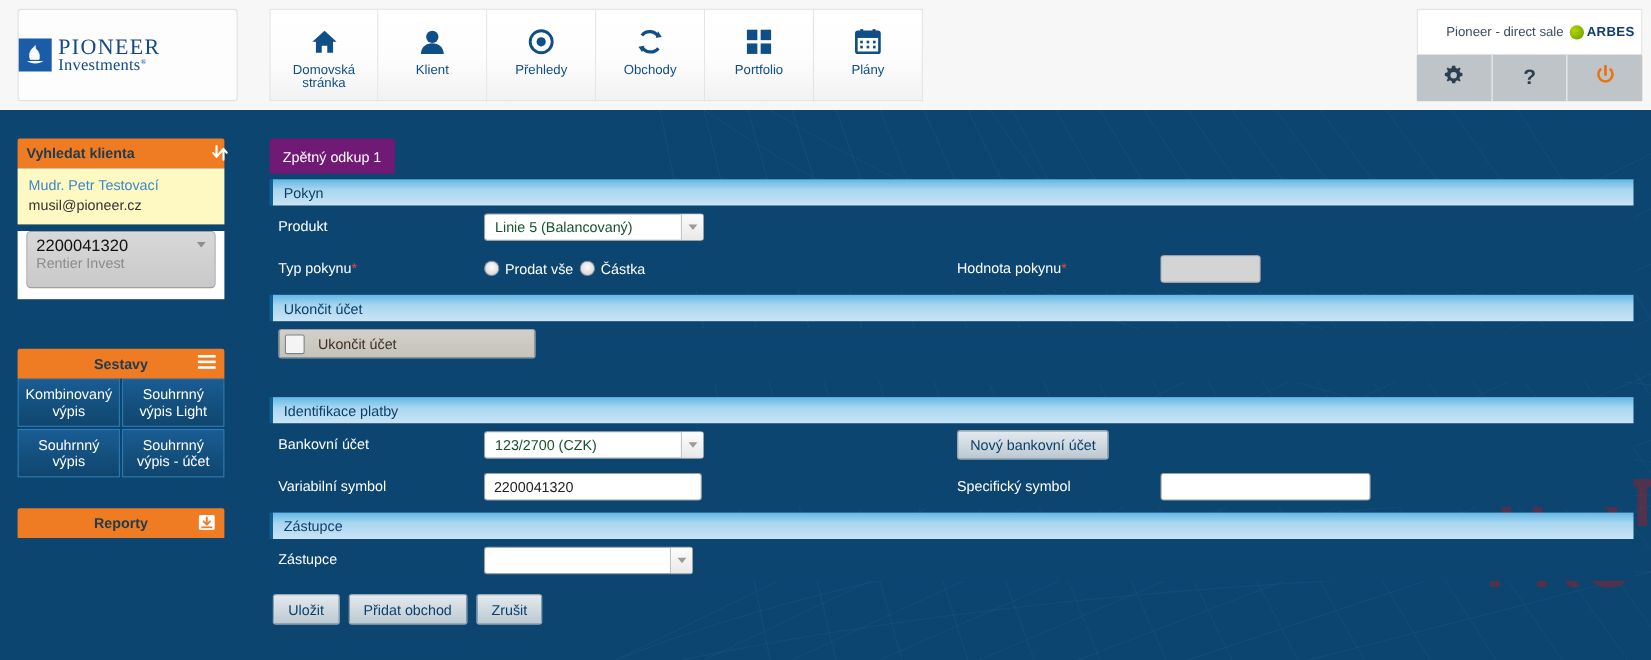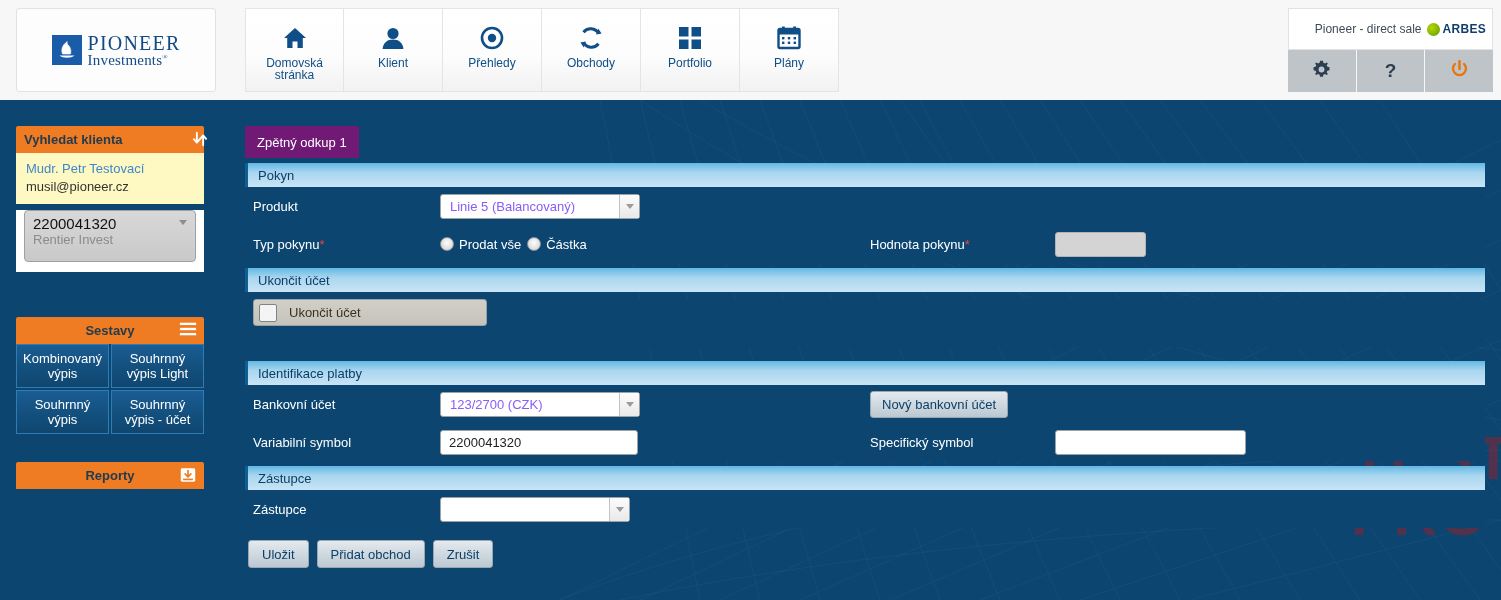--- a/index.html
+++ b/index.html
@@ -11,21 +11,21 @@
   }
 
   
   #topbar {
     position: absolute; left: 0; top: 0; width: 1501px; height: 100px;
     background: #f7f7f7;
   }
   #logo-box {
     position: absolute; left: 16px; top: 8px; width: 200px; height: 84px;
     background: #fdfdfd; border: 1px solid #e2e2e2; border-radius: 3px;
-    display: flex; align-items: center; justify-content: center;
+    display: flex; align-items: center; 
   }
   .pioneer-logo { display: flex; align-items: center; gap: 6px; }
   .pioneer-mark {
     width: 30px; height: 30px; background: #1a5ca8;
     display: flex; align-items: center; justify-content: center;
   }
   .pioneer-words { line-height: 1; }
   .pioneer-words .w1 {
     font-family: "Liberation Serif", serif; font-size: 20px; letter-spacing: 1.2px;
     color: #134a86; font-weight: 400;
@@ -172,21 +172,21 @@
   .col-a { width: 195px; padding-left: 8px; }
   .col-b { width: 430px; }
   .col-c { width: 185px; }
   .col-d { flex: 1; }
 
   .sel {
     height: 25px; background: #fff; border: 1px solid #9aa2a8;
     border-radius: 3px; display: inline-flex; align-items: center;
     position: relative; cursor: pointer;
   }
-  .sel .val { font-size: 13px; color: #8b5cf6; padding-left: 9px; }
+  .sel .val { font-size: 13px; color: #14532d; padding-left: 9px; }
   .sel .btn {
     position: absolute; right: 0; top: 0; bottom: 0; width: 20px;
     background: linear-gradient(to bottom, #fcfcfc, #e9e9e9);
     border-left: 1px solid #c3c3c3;
     display: flex; align-items: center; justify-content: center;
   }
   .sel .btn i {
     border-left: 4px solid transparent; border-right: 4px solid transparent;
     border-top: 5px solid #9b9b9b;
   }

